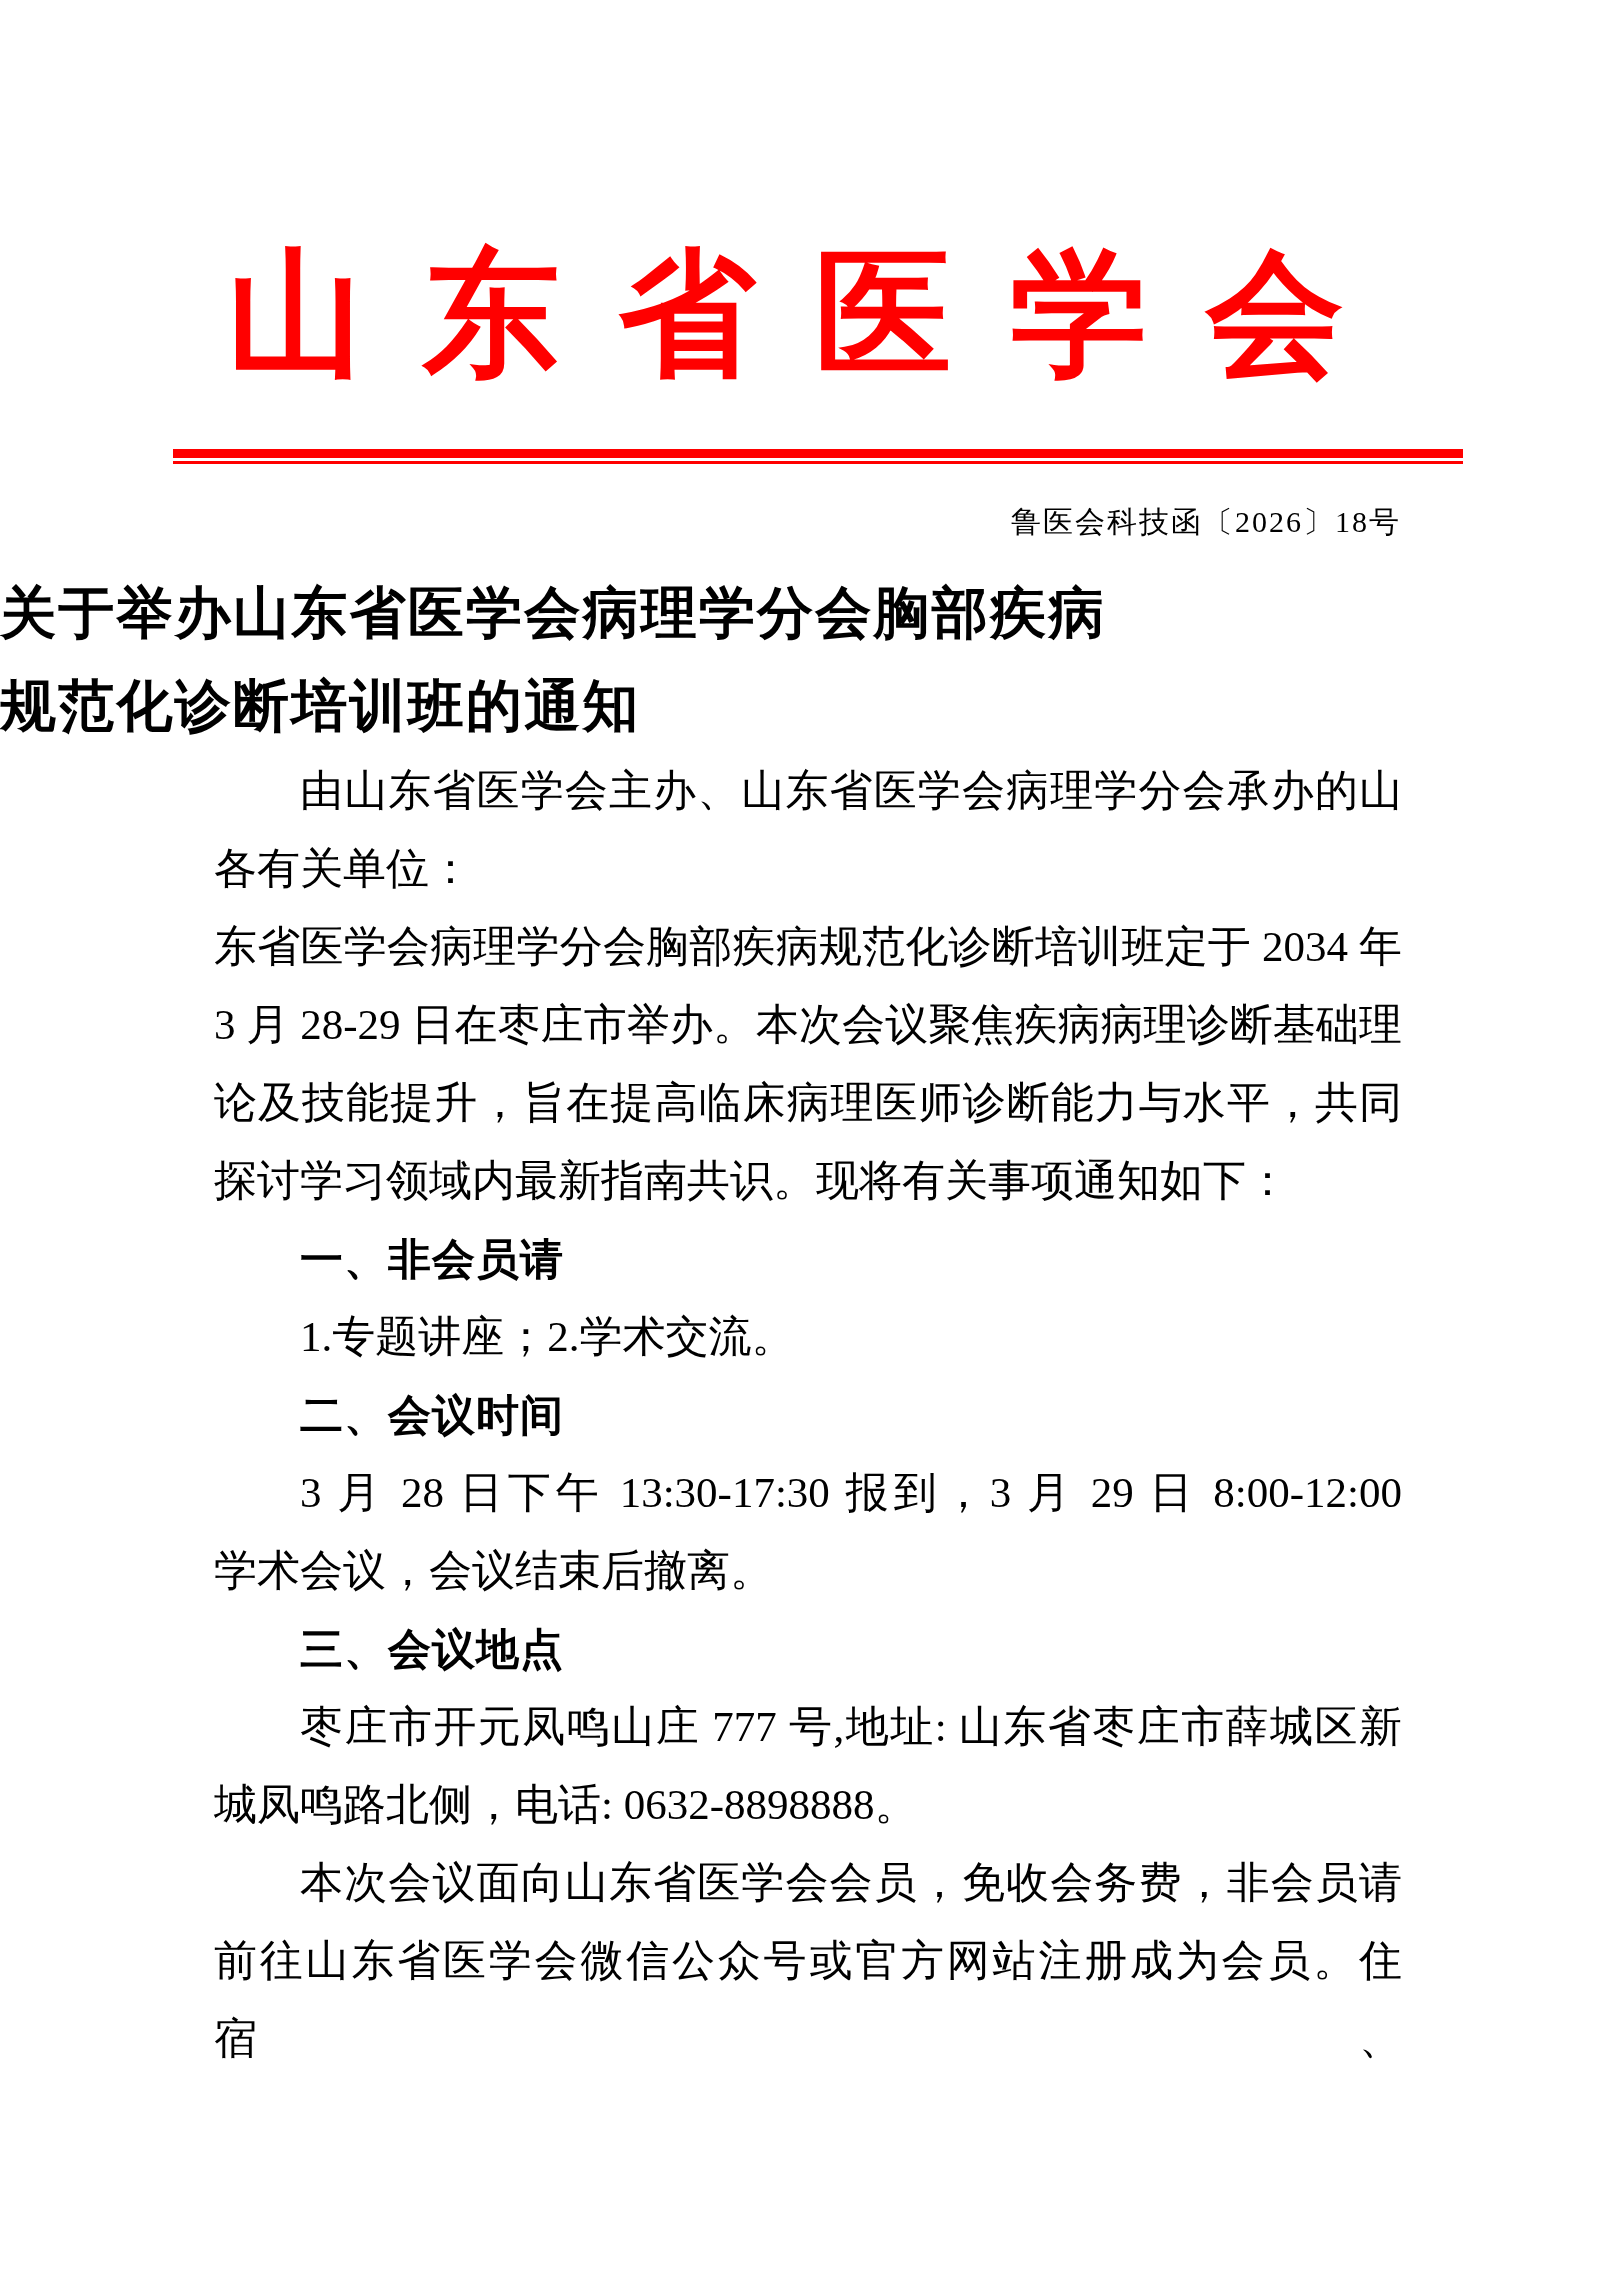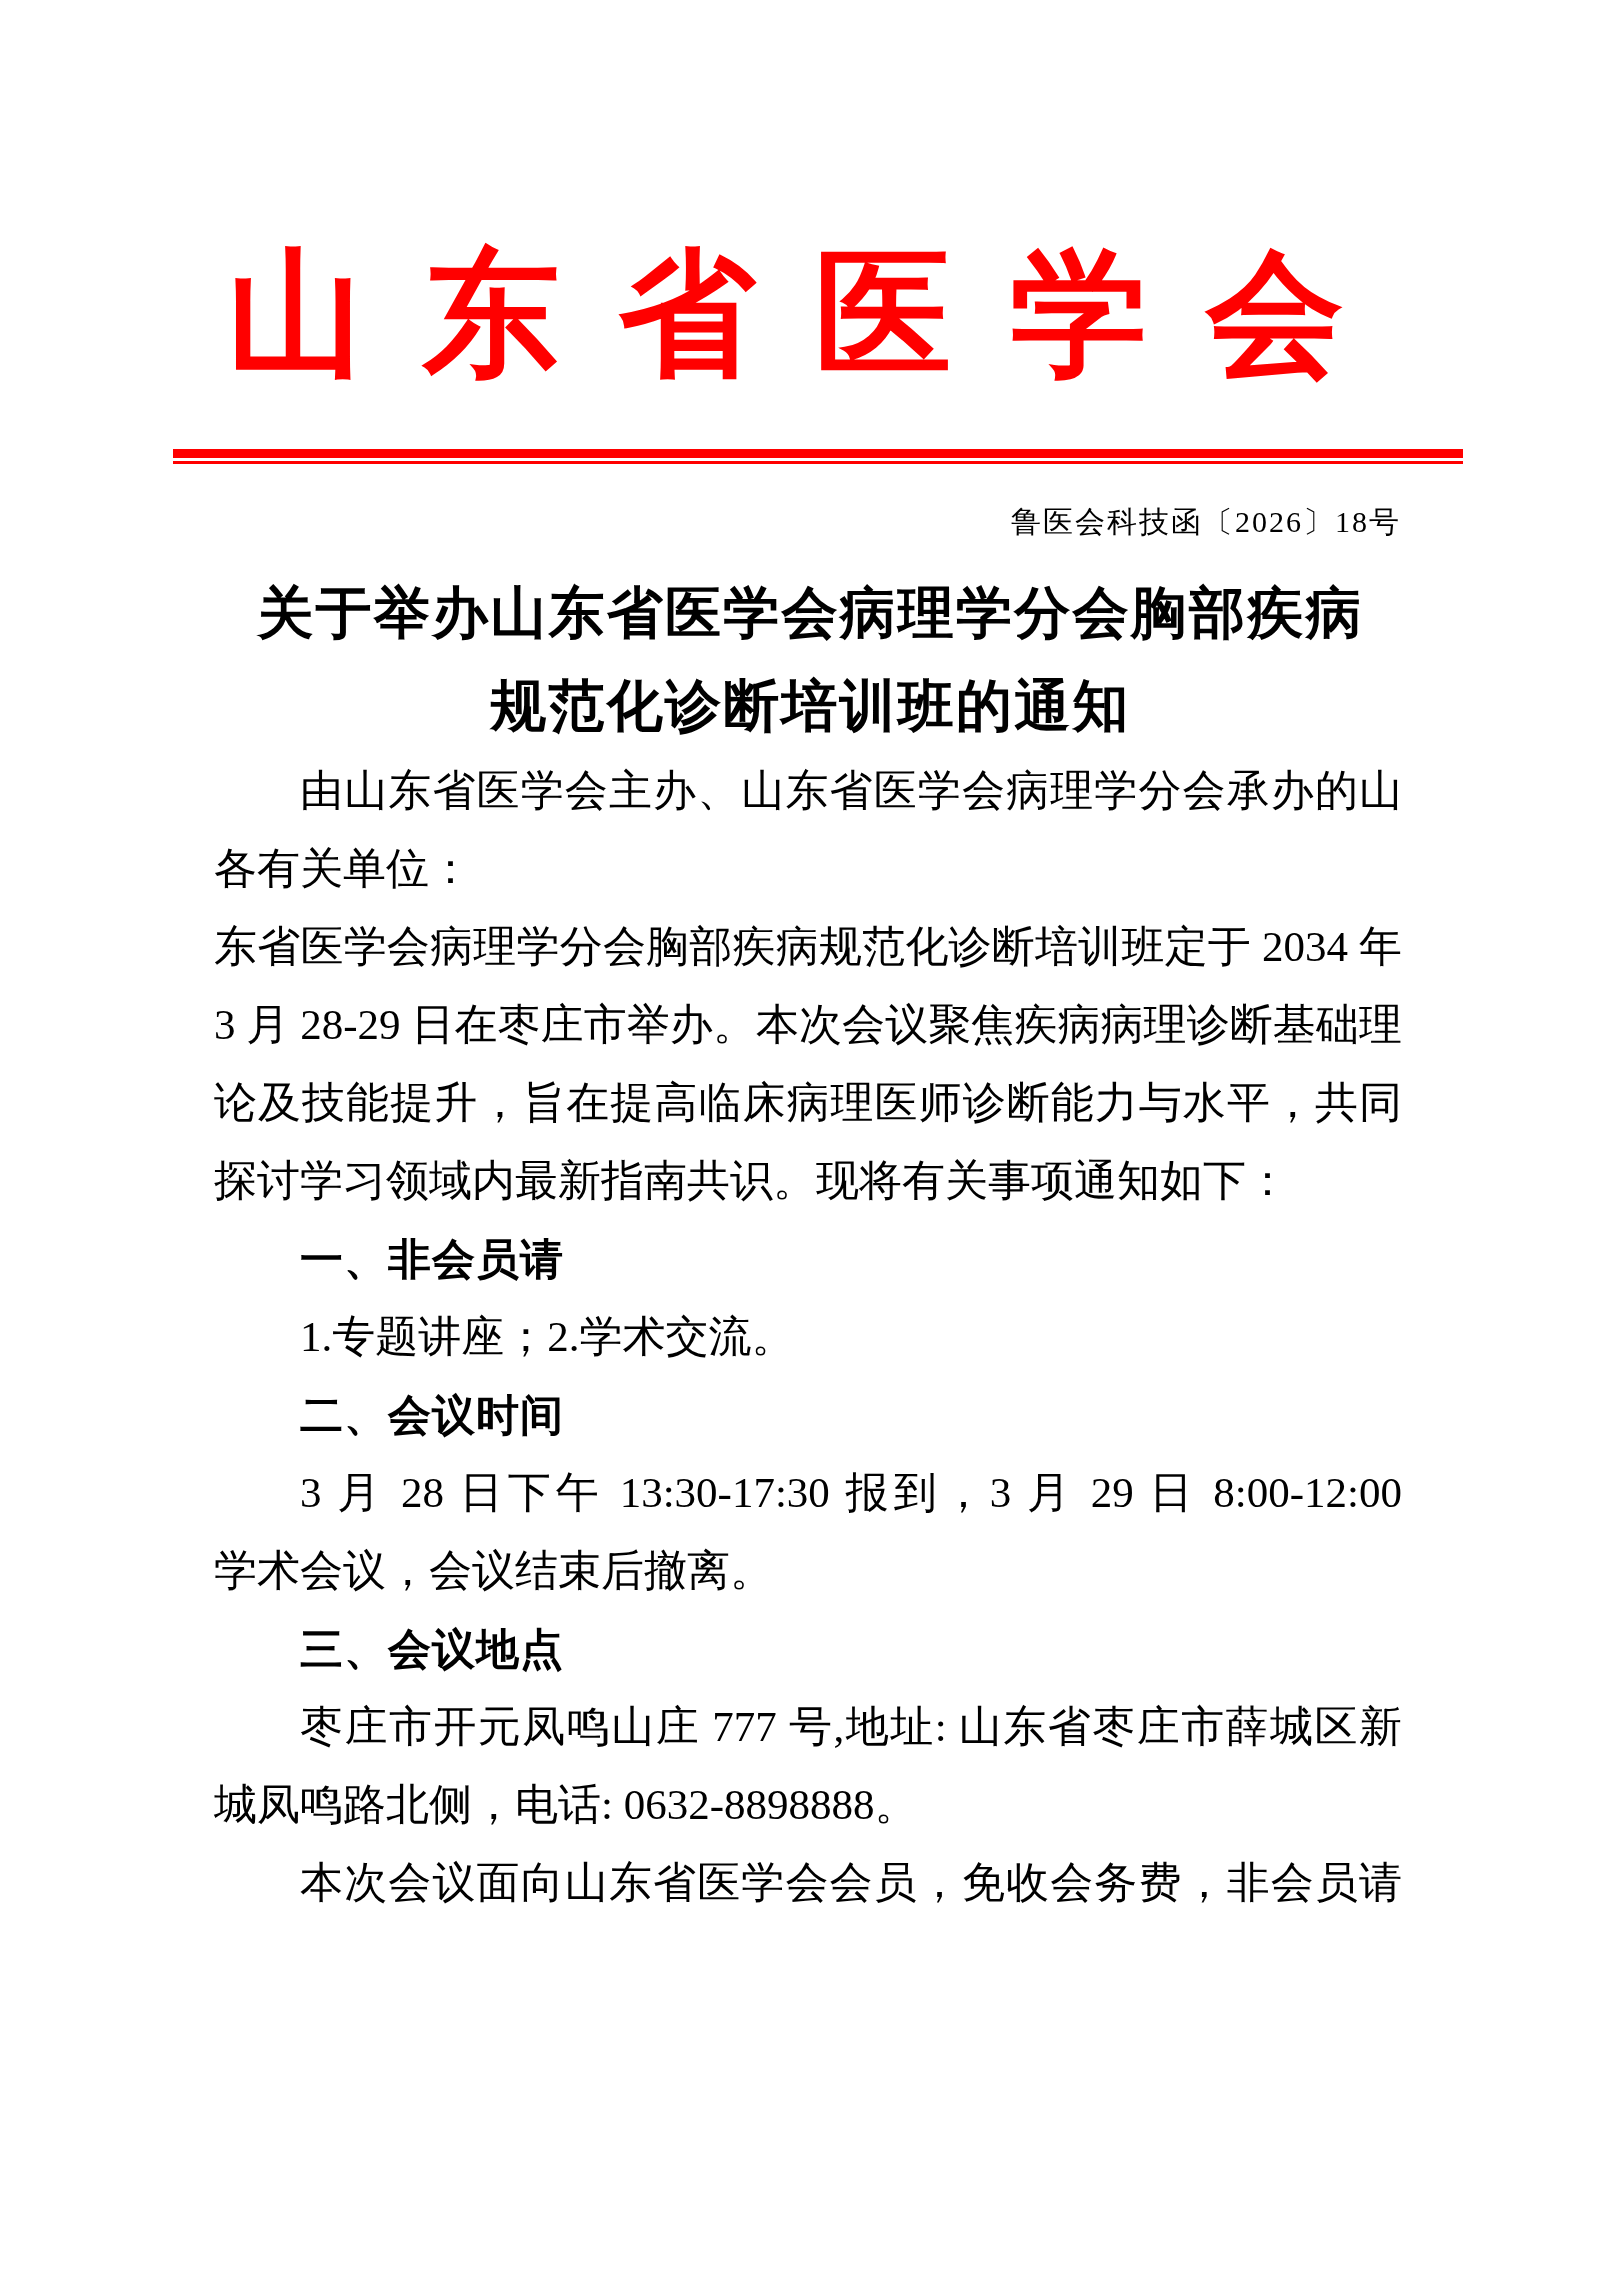--- a/index.html
+++ b/index.html
@@ -59,21 +59,20 @@
     line-height: 51px;
     letter-spacing: 2px;
     white-space: nowrap;
   }
   
   .title {
     position: absolute;
     top: 567px;
     left: 0;
     width: 100%;
-    text-align: center;
     font-weight: bold;
     font-size: 56px;
     line-height: 93px;
     letter-spacing: 0.04em;
   }
   
   .body-block {
     position: absolute;
     top: 752px;
     left: 214px;
@@ -129,16 +128,17 @@
     <div class="line">探讨学习领域内最新指南共识。现将有关事项通知如下：</div>
     <div class="line indent heading">一、非会员请</div>
     <div class="line indent">1.专题讲座；2.学术交流。</div>
     <div class="line indent heading">二、会议时间</div>
     <div class="line indent full">3 月 28 日下午 13:30-17:30 报到，3 月 29 日 8:00-12:00</div>
     <div class="line">学术会议，会议结束后撤离。</div>
     <div class="line indent heading">三、会议地点</div>
     <div class="line indent full">枣庄市开元凤鸣山庄 777 号,地址: 山东省枣庄市薛城区新</div>
     <div class="line">城凤鸣路北侧，电话: 0632-8898888。</div>
     <div class="line indent full">本次会议面向山东省医学会会员，免收会务费，非会员请</div>
+    <div class="line full">前往山东省医学会微信公众号或官方网站注册成为会员。住宿、</div>
   </div>
 
 </div>
 
 
 </body></html>

